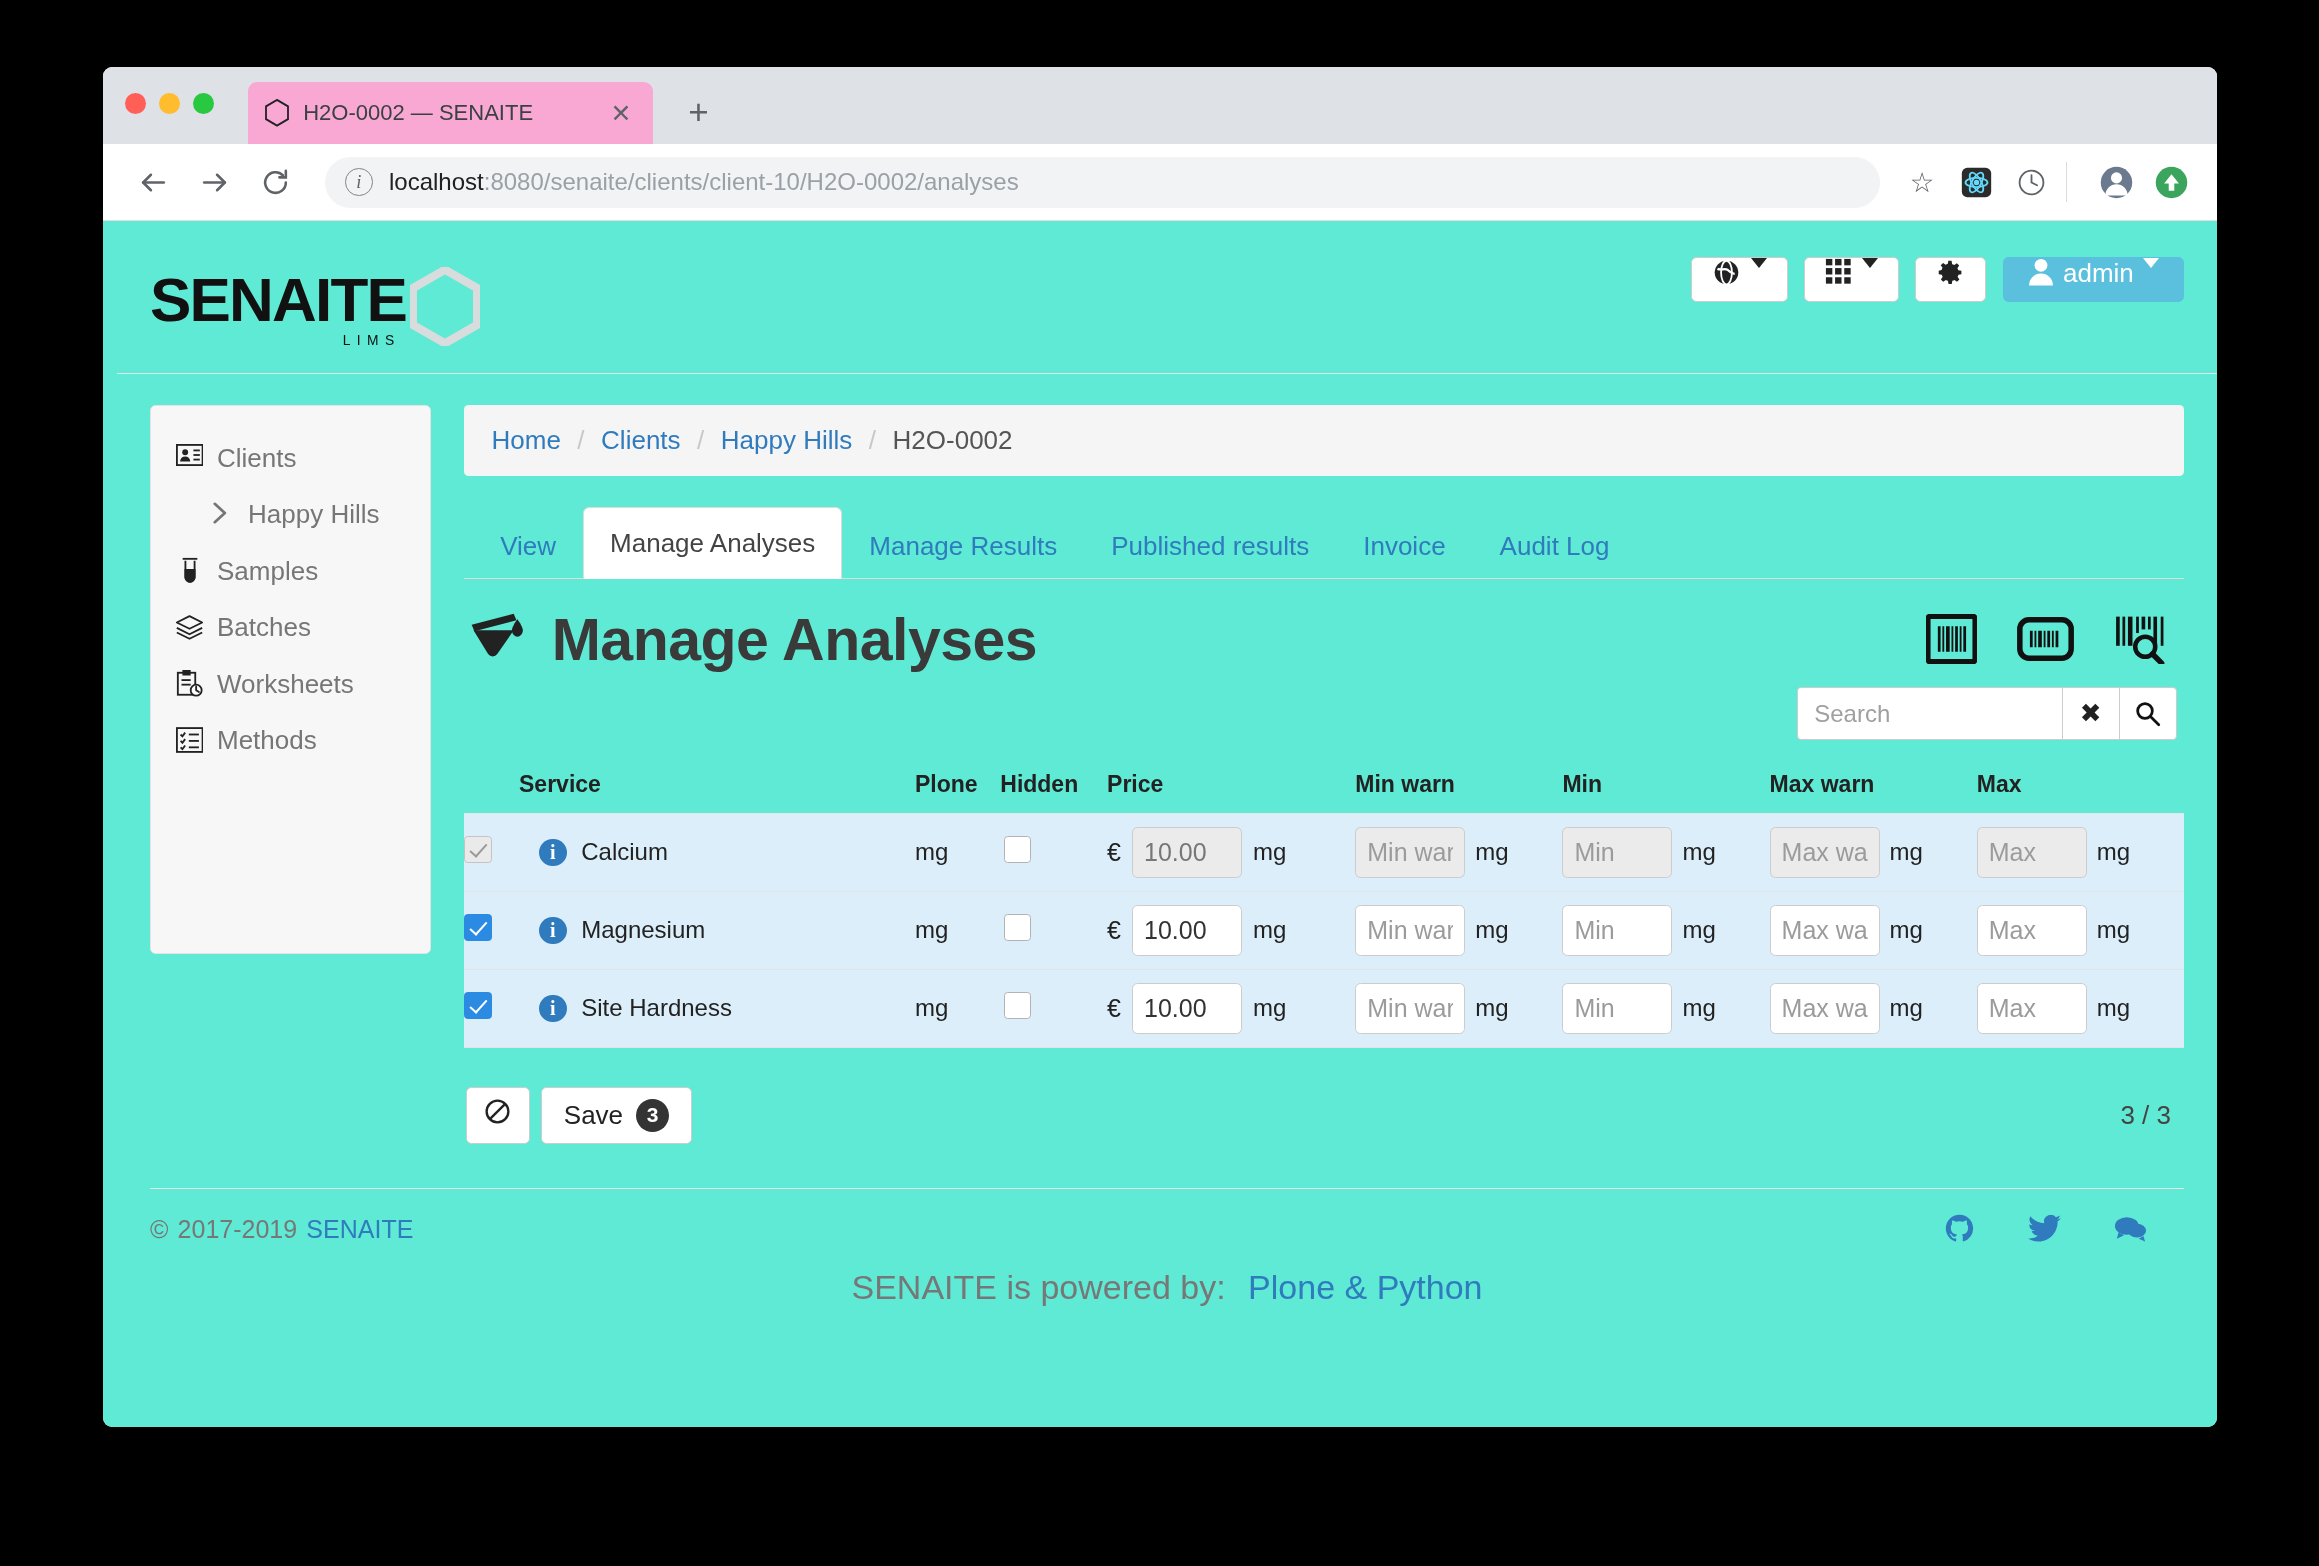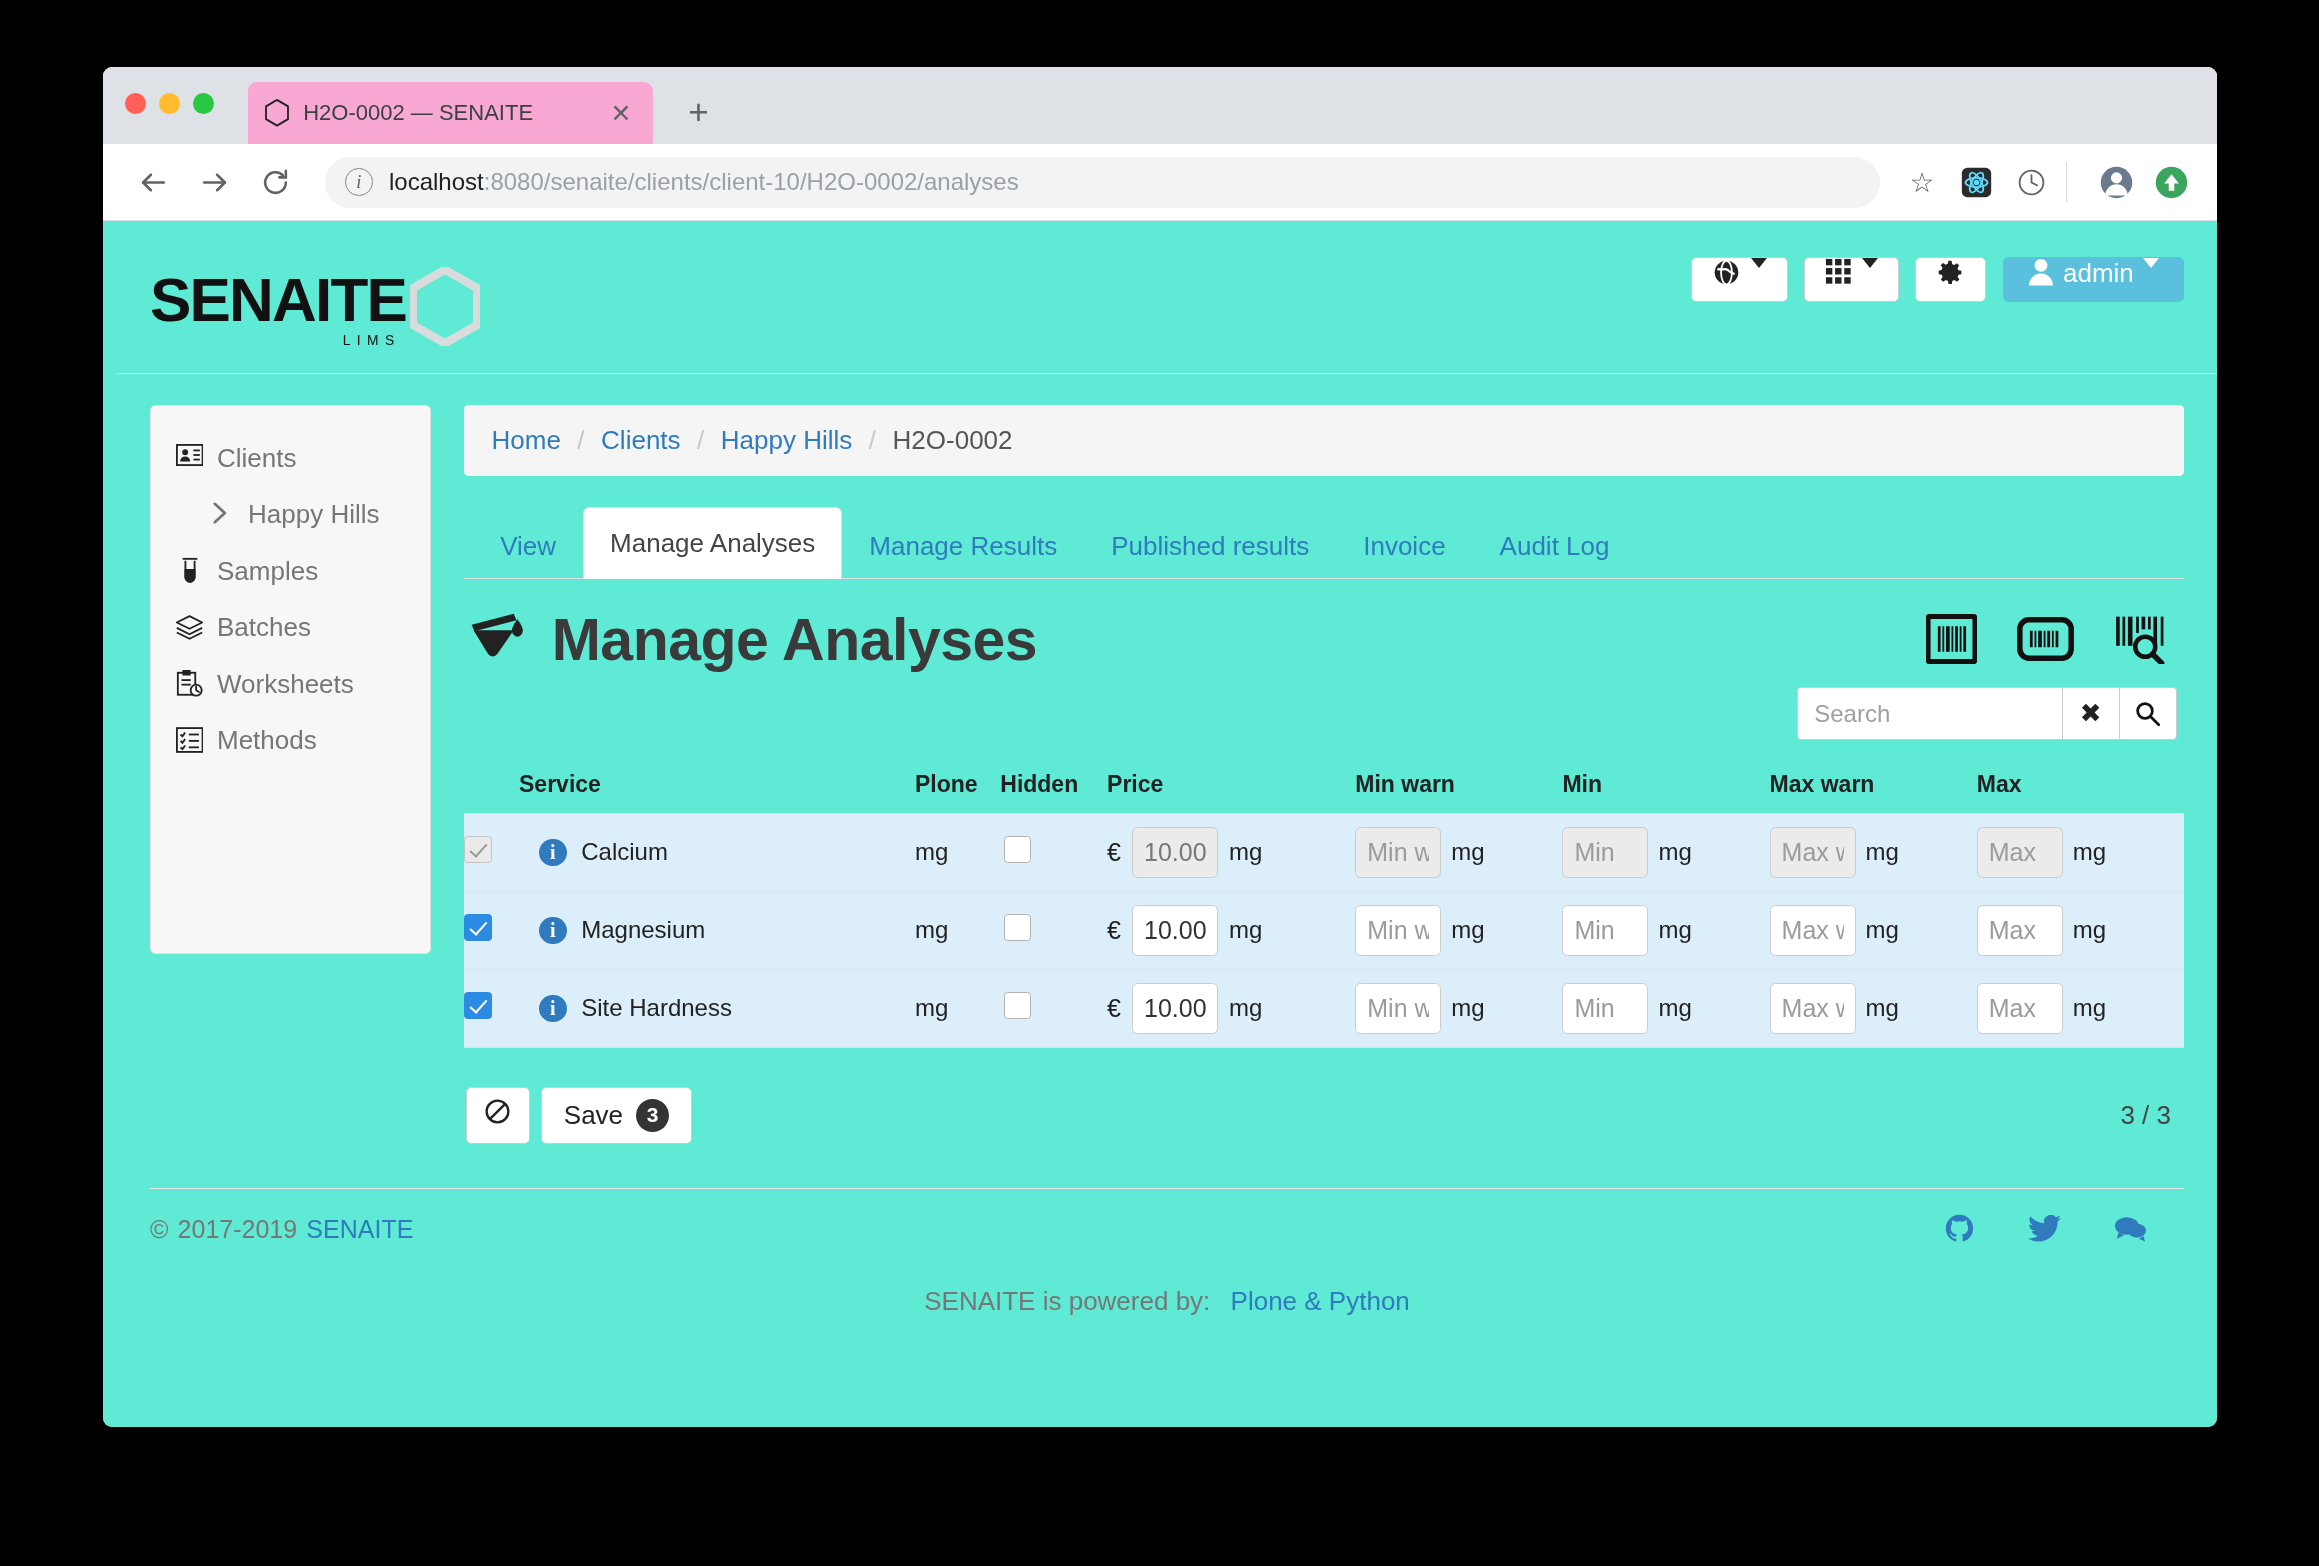--- a/index.html
+++ b/index.html
@@ -334,21 +334,21 @@
     background: #2f7bbd; color: #fff;
     font-size: 20px; font-weight: bold;
     font-family: "Liberation Serif", serif;
     display: flex; align-items: center; justify-content: center;
     flex: 0 0 auto; cursor: pointer;
   }
   .hidden-box { padding-left: 3.7px; }
   .price-cell { display: flex; align-items: center; gap: 11px; }
   .euro { font-size: 25px; color: #222; }
   .num-input {
-    width: 86px; height: 51px;
+    width: 110px; height: 51px;
     border: 0.9px solid #ccc; border-radius: 5.5px;
     background: #fff;
     font-size: 25px; color: #333;
     padding: 0 11px;
     text-align: left;
     font-family: "Liberation Sans", sans-serif;
     outline: none;
   }
   .num-input:disabled { background: #ebebeb; color: #777; }
   .num-input::placeholder { color: #9b9b9b; }
@@ -386,21 +386,21 @@
   .page-footer { margin-top: 44px; padding: 0 33px; }
   .footer-top {
     border-top: 0.9px solid #e6e6e6;
     padding-top: 24px;
     display: flex; align-items: center; justify-content: space-between;
   }
   .copyright { font-size: 25px; color: #777; display: flex; align-items: center; gap: 9.2px; }
   .copyright a { color: #2f7bbd; text-decoration: none; }
   .socials { display: flex; align-items: center; gap: 53px; padding-right: 37px; }
   .soc { cursor: pointer; }
-  .footer-center { text-align: center; margin-top: 39px; font-size: 26px; color: #777; }
+  .footer-center { text-align: center; margin-top: 21px; font-size: 34px; color: #777; }
   .footer-center a { color: #2f7bbd; text-decoration: none; margin-left: 13px; }
   .footer-links { text-align: center; margin-top: 24px; font-size: 26px; }
   .footer-links a { color: #2f7bbd; text-decoration: none; margin: 0 20px; }
 </style>
 </head>
 <body>
 
 <div class="browser-window">
 
   <div class="tabstrip">

